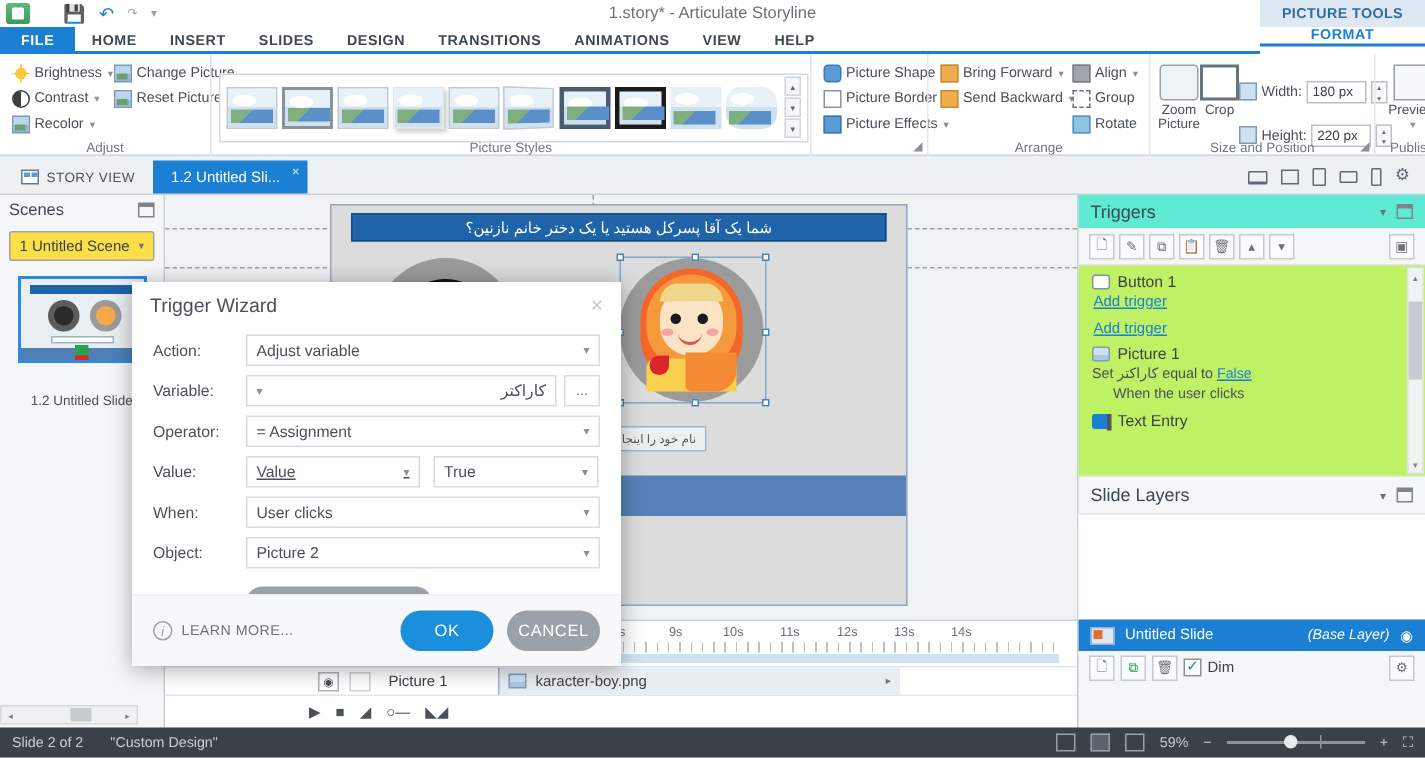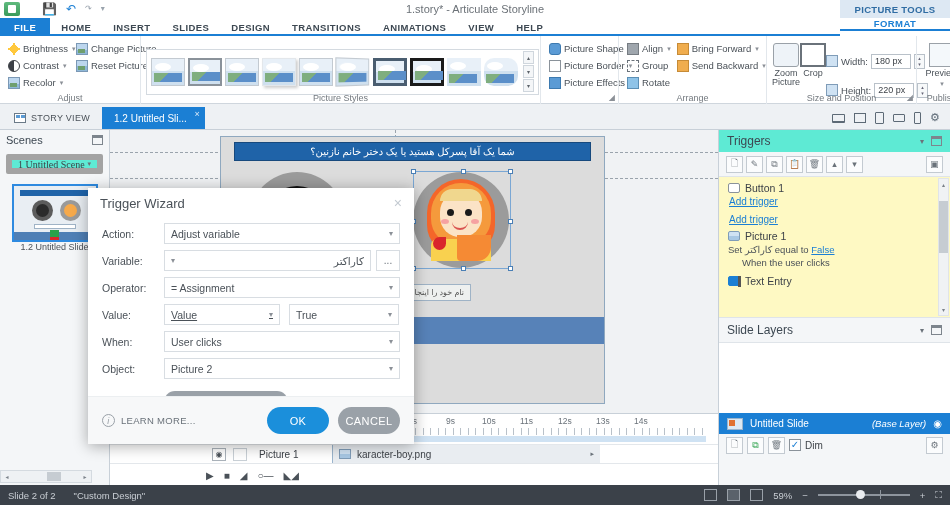--- a/index.html
+++ b/index.html
@@ -93,36 +93,36 @@
   .gearmini{width:12px;height:12px;color:#5d6a76;font-size:11px;line-height:11px;}
 
   
   .work { position:absolute; left:0; top:130px; right:0; bottom:20px; }
 
   
   .scenes { position:absolute; left:0; top:0; width:110px; bottom:0; background:#f4f6f8; border-right:1px solid #c8d0d8; }
   .panel-head { height:20px; display:flex; align-items:center; padding:0 6px; font-size:11px; color:#3d4852; }
   .panel-head .spacer{flex:1;}
   .pin { width:11px; height:10px; border:1px solid #7d858d; border-top-width:3px; }
-  .scene-select { margin:4px 6px; height:20px; background:#5eead4; border:6px solid #a3a3a3; border-radius:2px;
-                  display:flex; align-items:center; padding:0 6px; font-size:10px; color:#3d4248;font-family:Liberation Serif, serif; }
+  .scene-select { margin:4px 6px; height:20px; background:#fde047; border:1px solid #a3a3a3; border-radius:2px;
+                  display:flex; align-items:center; padding:0 6px; font-size:10px; color:#3d4248; }
   .scene-select .cv{margin-left:auto;font-size:7px;color:#6b7178;}
   .thumb-wrap { margin:10px auto 0; width:86px; }
   .thumb { width:86px; height:58px; border:2px solid #2e8ae0; background:#e9eef3; position:relative; overflow:hidden;}
   .thumb-title{position:absolute;left:6px;right:6px;top:4px;height:6px;background:#1f63a8;}
   .thumb-face{position:absolute;top:14px;width:21px;height:21px;border-radius:50%;}
   .thumb-face.b{left:18px;background:#5c5c5c;}
   .thumb-face.b:after{content:"";position:absolute;left:4px;top:4px;width:13px;height:13px;border-radius:50%;background:#2b2b2b;}
   .thumb-face.g{left:46px;background:#9a9a9a;}
   .thumb-face.g:after{content:"";position:absolute;left:4px;top:4px;width:13px;height:13px;border-radius:50%;background:#f6a94a;}
   .thumb-field{position:absolute;left:20px;right:20px;top:38px;height:5px;background:#fff;border:1px solid #9fb3c6;}
   .thumb-bar{position:absolute;left:0;right:0;top:46px;height:8px;background:#4f7fb5;}
   .thumb-g{position:absolute;left:36px;top:44px;width:9px;height:9px;background:#2aa14a;}
   .thumb-r{position:absolute;left:36px;top:51px;width:9px;height:9px;background:#d9262c;}
-  .thumb-label{ text-align:center; font-size:9px; color:#4a5158; margin-top:0; }
+  .thumb-label{ text-align:center; font-size:9px; color:#4a5158; margin-top:20px; }
 
   
   .canvas-area { position:absolute; left:110px; top:0; right:232px; bottom:0; background:#f0f2f4; overflow:hidden;}
   .slide { position:absolute; left:110px; top:6px; width:385px; height:268px; background:#dcdcdc;
            border:1px solid #8fa8bf; }
   .guide-h { position:absolute; left:0; right:0; border-top:1px dashed #9aa3ac; }
   .guide-v { position:absolute; top:0; bottom:0; border-left:1px dashed #9aa3ac; }
   .title-banner { position:absolute; left:13px; top:5px; right:13px; height:19px; background:#1f63a8;
                   border:1px solid #17497d; display:flex; align-items:center; justify-content:center; }
   .title-banner span { color:#fff; font-size:10px; direction:rtl; }
@@ -155,21 +155,21 @@
   .arrow-btn i{color:#fff;font-size:17px;font-style:normal;line-height:1;}
 
   
   .rightpane { position:absolute; right:0; top:0; width:232px; bottom:0; background:#f4f6f8; border-left:1px solid #c8d0d8;}
   .rp-head { height:22px; display:flex; align-items:center; padding:0 8px; font-size:12px; color:#3d4852; background:#5eead4;}
   .rp-head .tools{margin-left:auto;display:flex;gap:7px;align-items:center;}
   .rp-toolbar { height:24px; display:flex; align-items:center; gap:3px; padding:0 7px; }
   .tbtn { width:17px; height:17px; border:1px solid #c3cad1; background:#fbfcfd; display:flex; align-items:center;
           justify-content:center; font-size:9px; color:#6a727a; }
   .tbtn.right{margin-left:auto;}
-  .trig-list { background:#fef9c3; border-top:1px solid #dfe4e9; border-bottom:1px solid #dfe4e9; height:142px; position:relative; overflow:hidden;}
+  .trig-list { background:#bef264; border-top:1px solid #dfe4e9; border-bottom:1px solid #dfe4e9; height:142px; position:relative; overflow:hidden;}
   .trig-item { padding:5px 9px 0; }
   .trig-obj { display:flex; align-items:center; gap:5px; font-size:10.5px; color:#3d4248; }
   .obj-ico { width:12px; height:10px; border:1px solid #8a929a; border-radius:2px; background:#fff; flex:none;}
   .obj-ico.pic { background:linear-gradient(#cfe2f3 55%,#a8c8e4 55%); border-color:#7f9cb8;}
   .obj-ico.txt { background:#1b7fd4; border-color:#1b7fd4; position:relative;}
   .obj-ico.txt:after{content:"";position:absolute;right:-2px;top:-1px;width:3px;height:11px;background:#555;}
   .addtrig { color:#1b7fd4; font-size:10px; text-decoration:underline; margin:2px 0 0 1px; display:inline-block;}
   .trig-desc { font-size:9.5px; color:#4a5158; margin-top:2px; line-height:1.35; }
   .trig-desc a { color:#1b7fd4; text-decoration:underline;text-align:center; }
   .trig-desc .ind { display:block; padding-left:14px; }
@@ -360,45 +360,45 @@
             <span>Picture Effects</span>
             <span class="caret">▾</span>
           </div>
         </div>
       </div>
       <div class="dialog-launcher">◢</div>
     </div>
 
     <div class="rgroup" style="width:148px;">
       <div class="rgbody">
+        <div class="rcol" style="width:88px;">
+          <div class="ritem">
+            <span class="ricon swatch-orange"></span>
+            <span>Bring Forward</span>
+            <span class="caret">▾</span>
+          </div>
+          <div class="ritem">
+            <span class="ricon swatch-orange"></span>
+            <span>Send Backward</span>
+            <span class="caret">▾</span>
+          </div>
+        </div>
         <div class="rcol" style="width:58px;">
           <div class="ritem">
             <span class="ricon swatch-gray"></span>
             <span>Align</span>
             <span class="caret">▾</span>
           </div>
           <div class="ritem">
             <span class="ricon" style="border:1px dashed #6a727a;"></span>
             <span>Group</span>
           </div>
           <div class="ritem">
             <span class="ricon" style="background:#8ec3e8;border:1px solid #5b8fb5;"></span>
             <span>Rotate</span>
-          </div>
-        </div>
-        <div class="rcol" style="width:88px;">
-          <div class="ritem">
-            <span class="ricon swatch-orange"></span>
-            <span>Bring Forward</span>
-            <span class="caret">▾</span>
-          </div>
-          <div class="ritem">
-            <span class="ricon swatch-orange"></span>
-            <span>Send Backward</span>
-            <span class="caret">▾</span>
           </div>
         </div>
       </div>
       <div class="rglabel">Arrange</div>
     </div>
 
     <div class="rgroup" style="width:150px;">
       <div class="rgbody">
         <div class="bigbtn">
           <span class="bigicon" style="border:1px solid #9aa1a8;background:#eef3f8;border-radius:3px;"></span>

